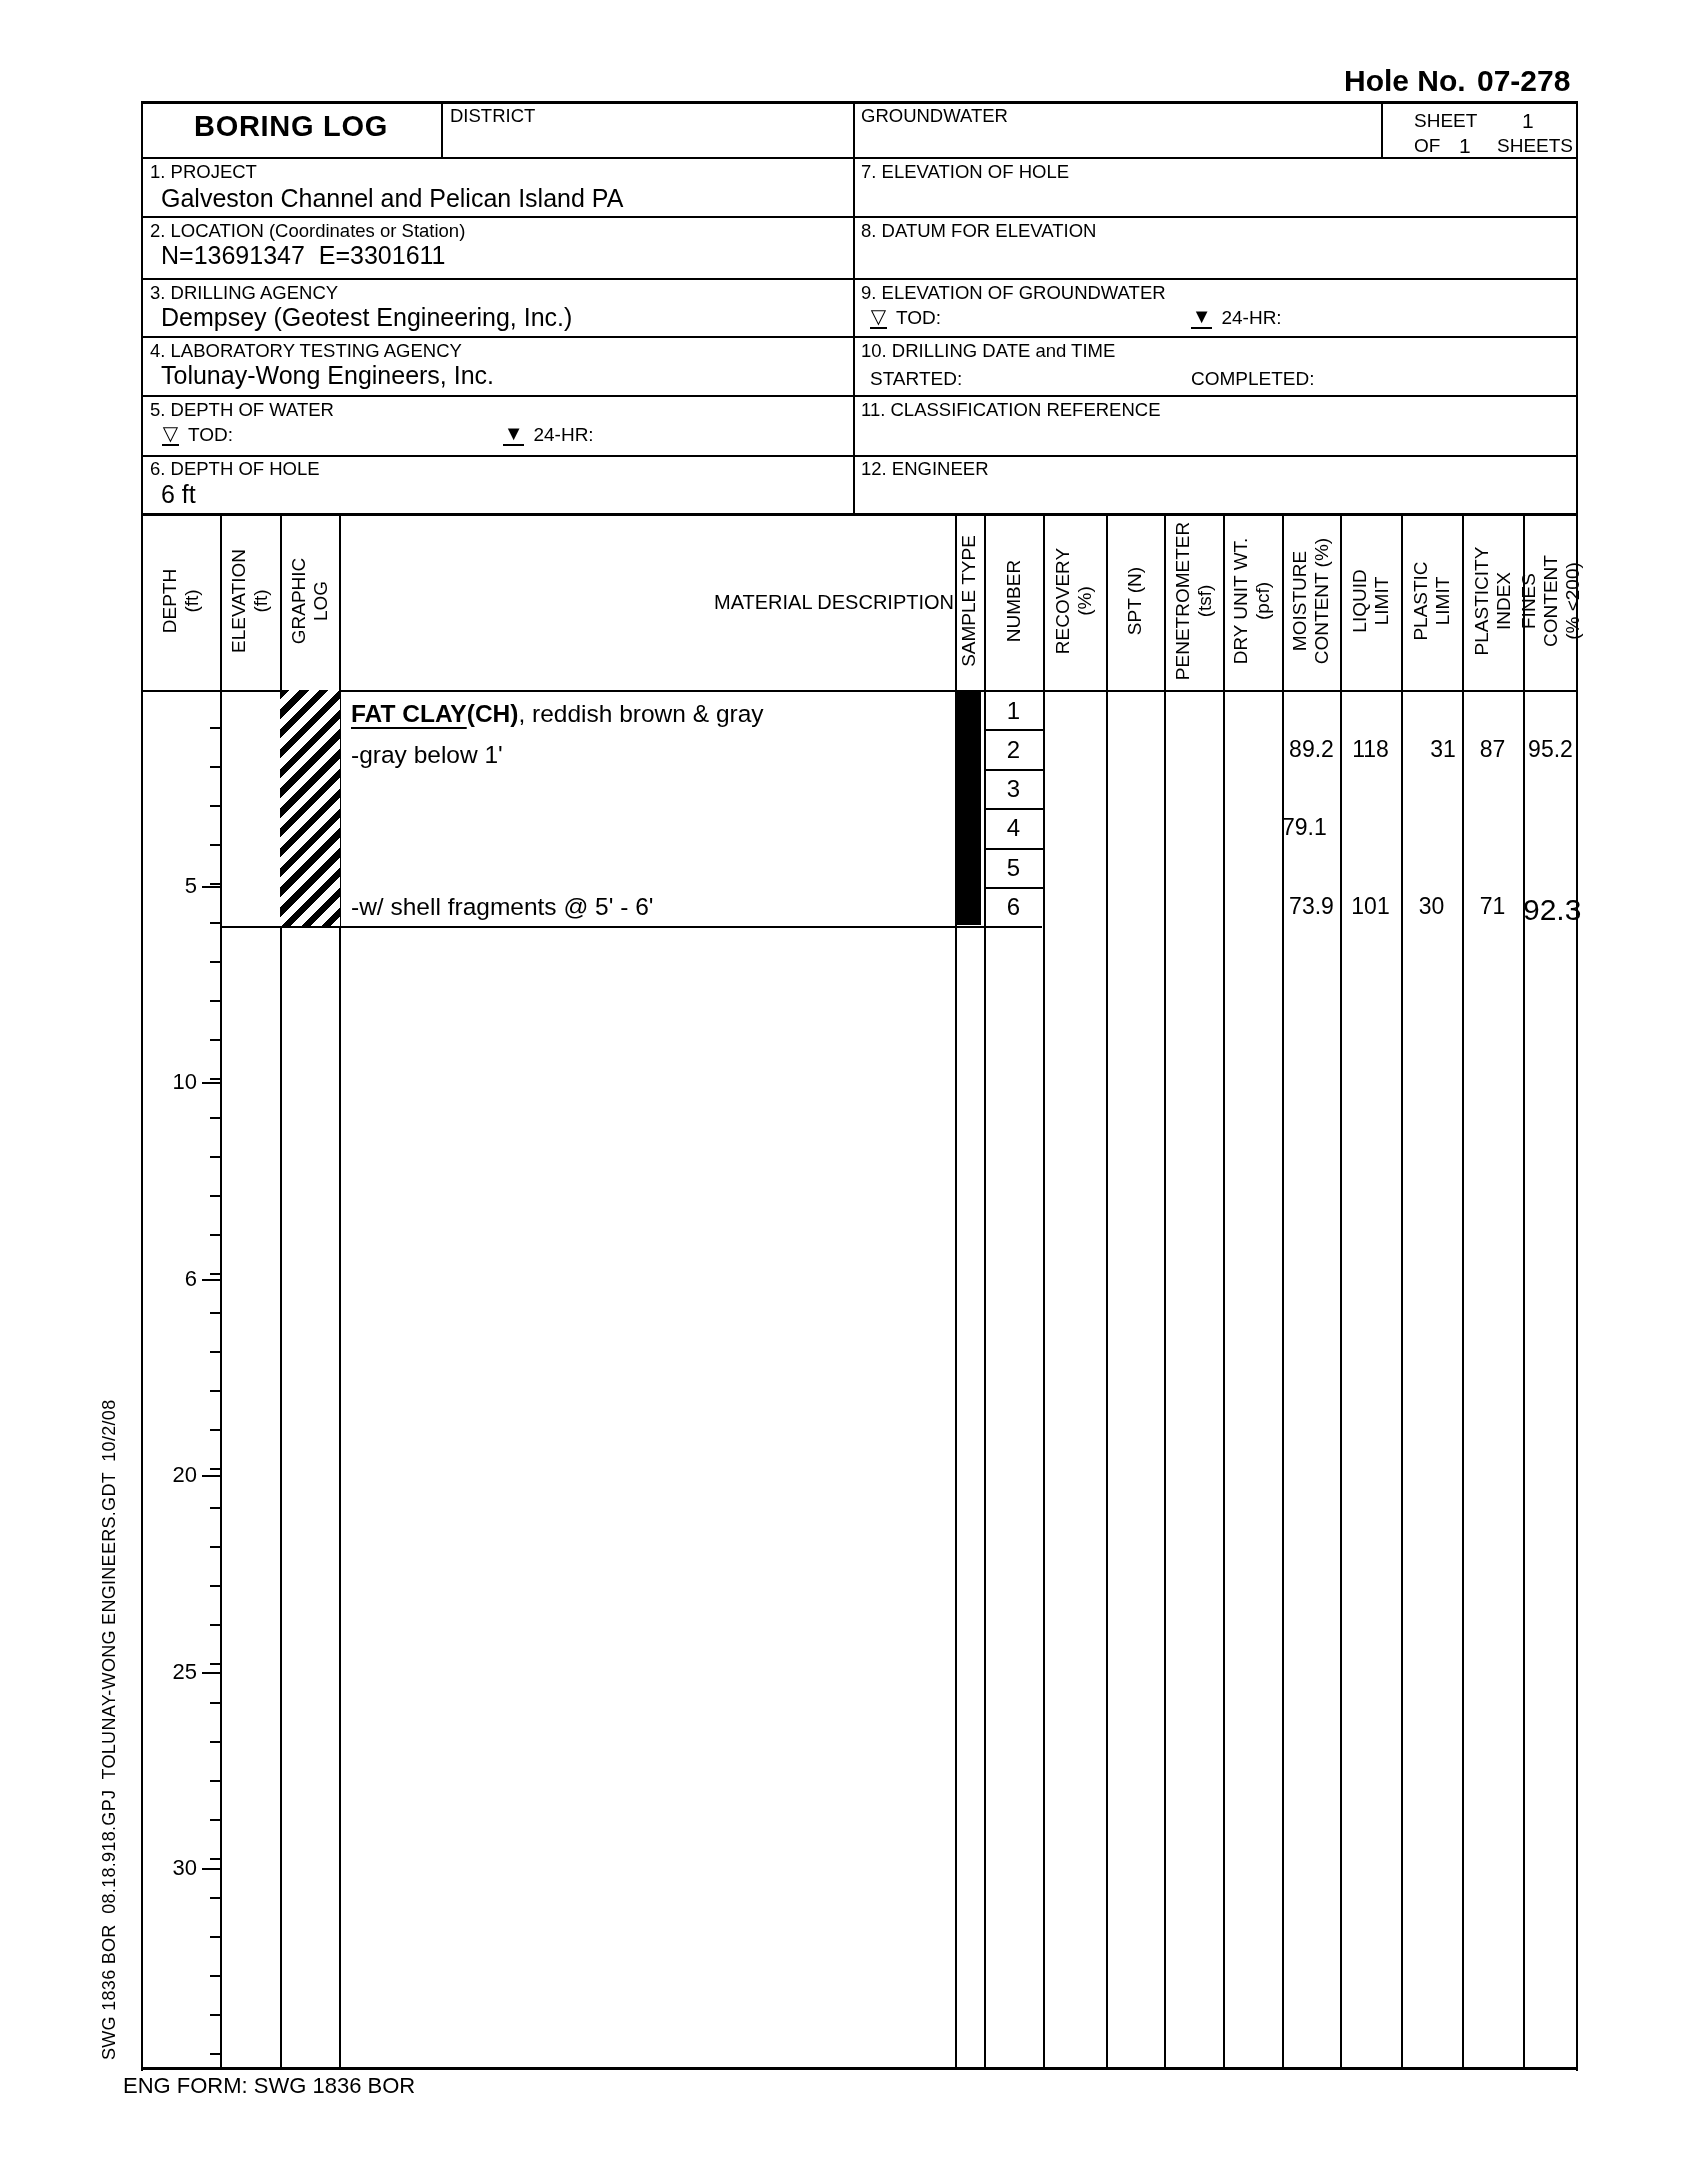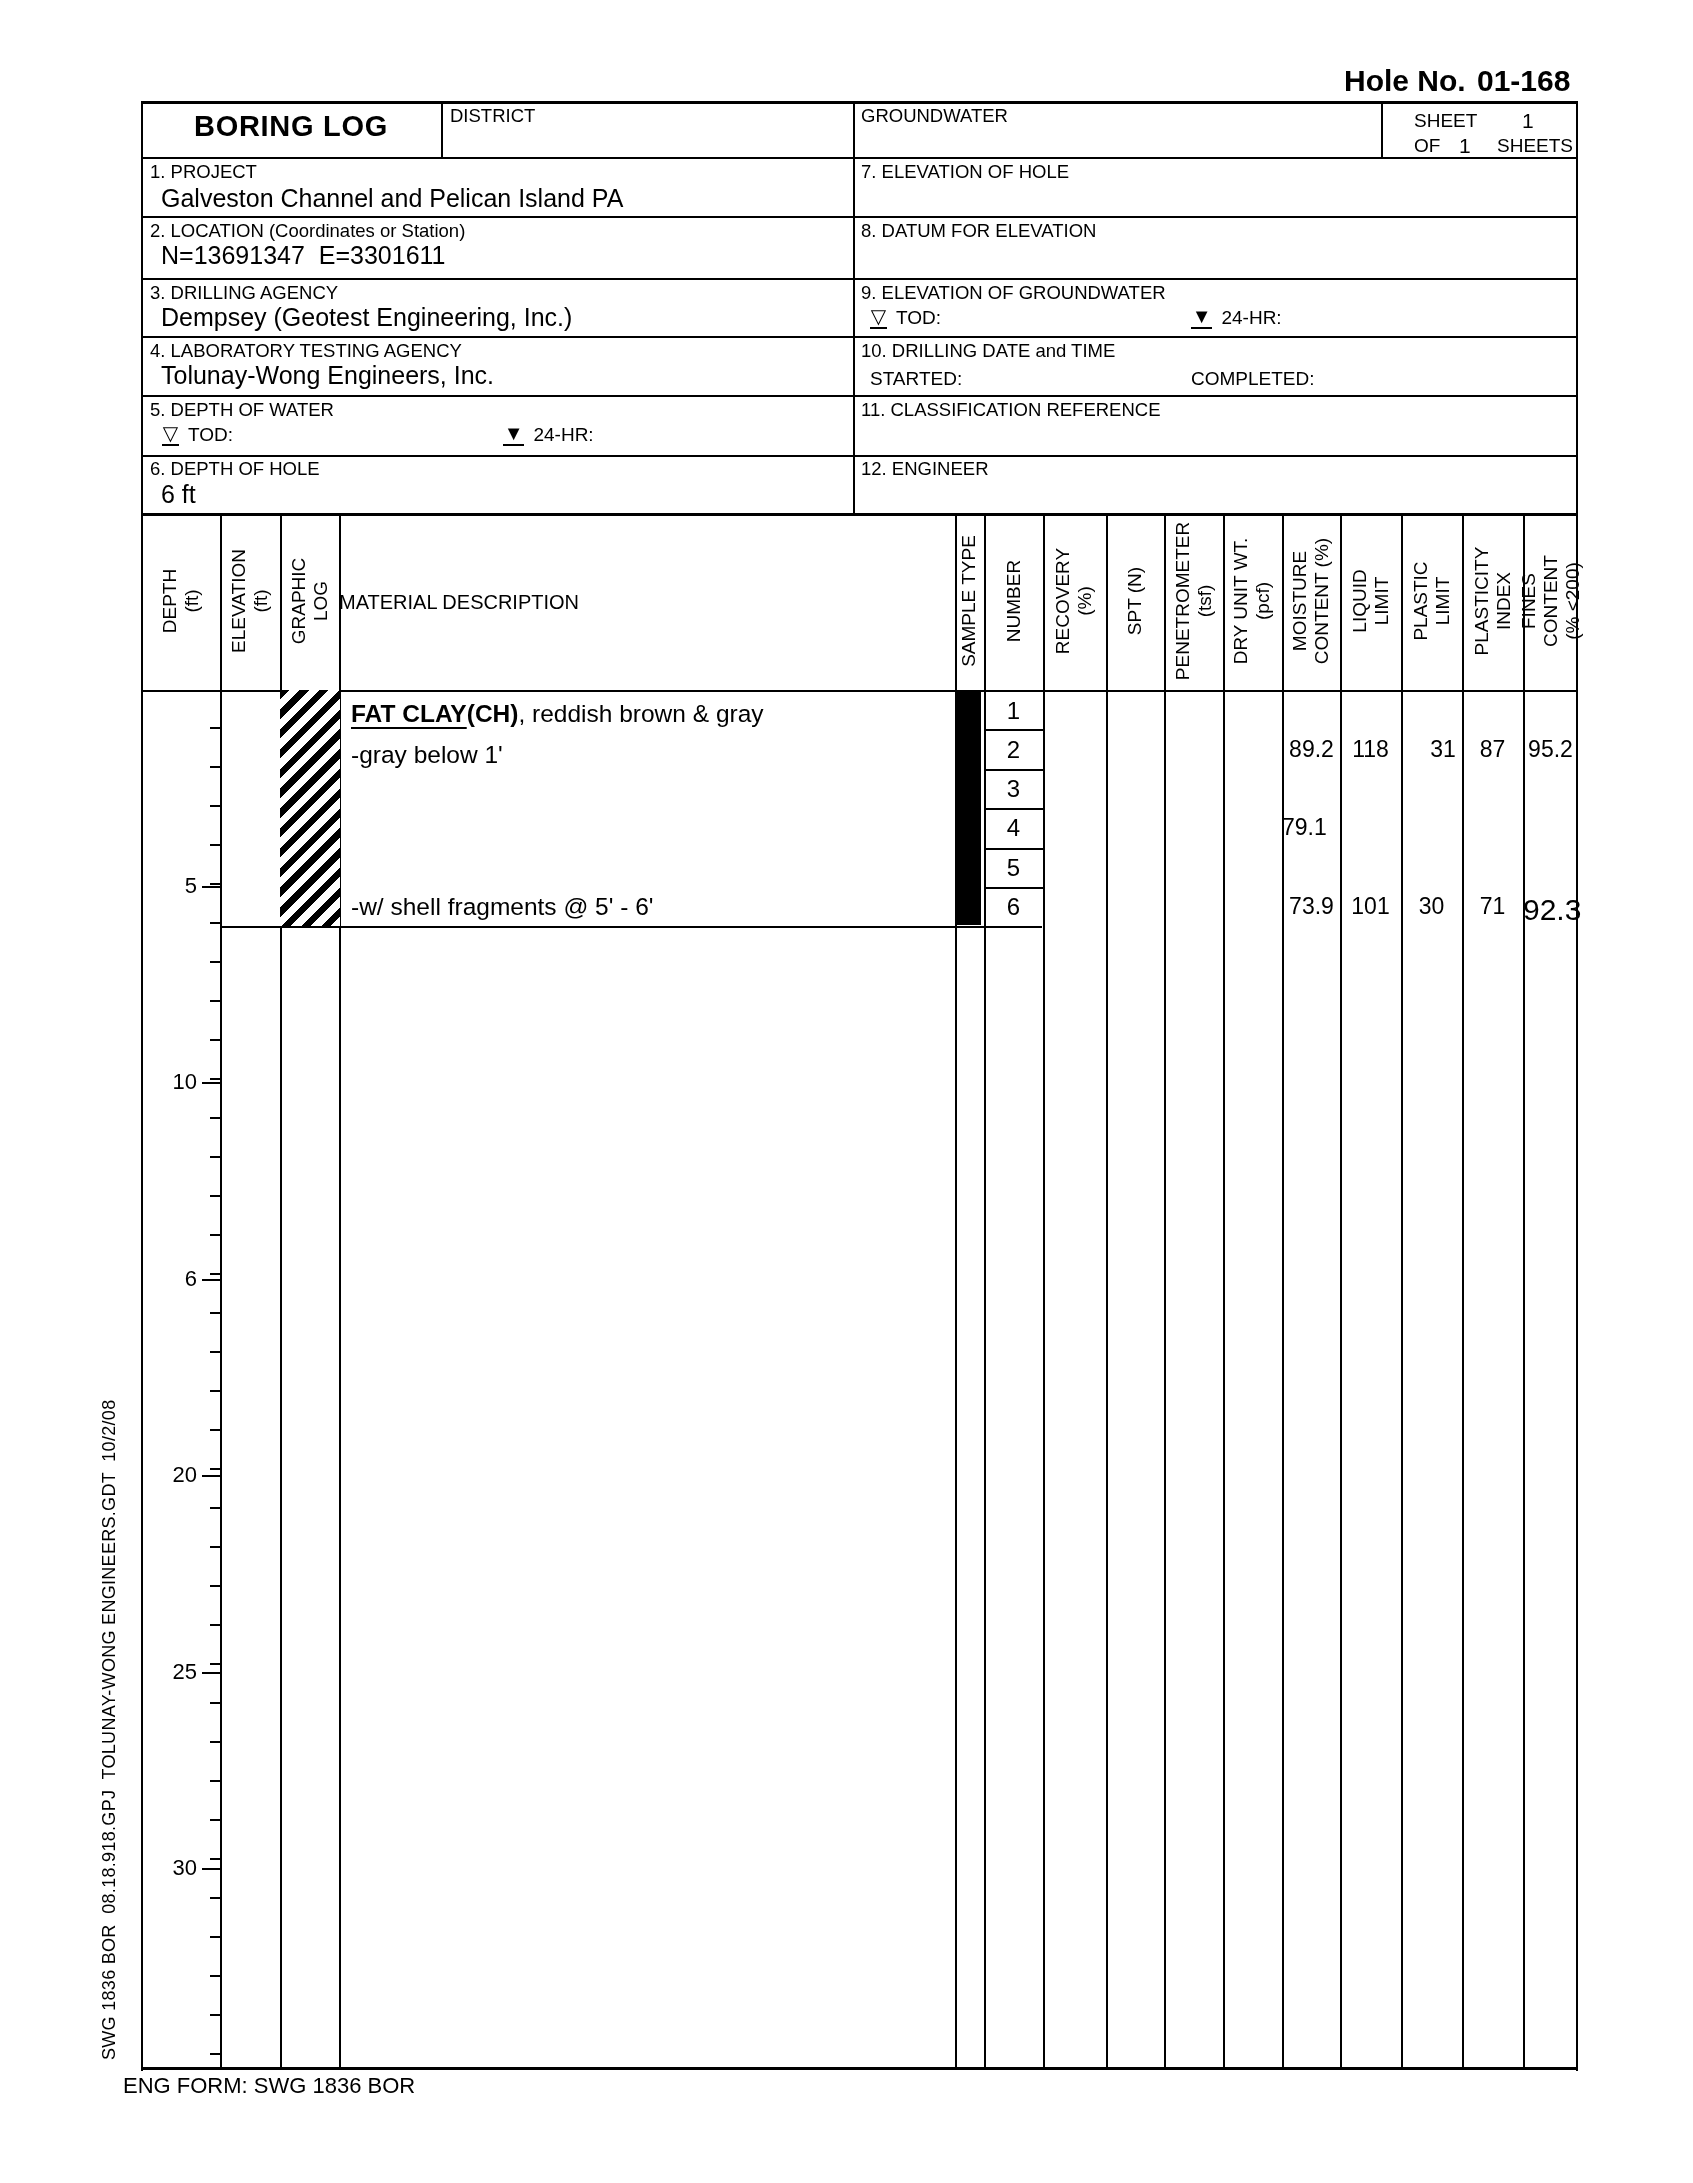--- a/index.html
+++ b/index.html
@@ -30,21 +30,21 @@
             transform-origin:0 0;white-space:pre;font-size:18px;letter-spacing:0.3px;}
   .u{text-decoration:underline;text-decoration-thickness:2px;text-underline-offset:4.6px;}
   .b{font-weight:bold;}
 </style>
 </head>
 <body>
 
 <div id="sheet">
 
   <span class="t holeno" style="left:1344px;top:64px">Hole No.</span>
-  <span class="t holeno" style="left:1477px;top:64px">01-168</span>
+  <span class="t holeno" style="left:1477px;top:64px">07-278</span>
 
   <div class="ln" style="left:141px;top:101px;width:1437px;height:2.6px"></div>
   <div class="ln" style="left:141px;top:157px;width:1437px;height:2px"></div>
   <div class="ln" style="left:141px;top:216px;width:1437px;height:2px"></div>
   <div class="ln" style="left:141px;top:278px;width:1437px;height:2px"></div>
   <div class="ln" style="left:141px;top:336px;width:1437px;height:2px"></div>
   <div class="ln" style="left:141px;top:395px;width:1437px;height:2px"></div>
   <div class="ln" style="left:141px;top:455px;width:1437px;height:2px"></div>
   <div class="ln" style="left:141px;top:513px;width:1437px;height:2.6px"></div>
   <div class="ln" style="left:141px;top:101px;width:2px;height:1970px"></div>
@@ -103,21 +103,21 @@
   <div class="ln" style="left:1523px;top:513px;width:2px;height:1555px"></div>
   <div class="ln" style="left:141px;top:690px;width:1437px;height:2px"></div>
   <div class="ln" style="left:141px;top:2067px;width:1437px;height:2.6px"></div>
 
   <div class="vert" style="left:181px;top:601px">DEPTH
 (ft)</div>
   <div class="vert" style="left:250px;top:601px">ELEVATION
 (ft)</div>
   <div class="vert" style="left:310px;top:601px">GRAPHIC
 LOG</div>
-  <div class="mdhead" style="left:339px;top:591px;width:615px;text-align:left">MATERIAL DESCRIPTION</div>
+  <div class="mdhead" style="left:339px;top:591px;width:615px;text-align:right">MATERIAL DESCRIPTION</div>
   <div class="vert" style="left:969px;top:601px">SAMPLE TYPE</div>
   <div class="vert" style="left:1014px;top:601px">NUMBER</div>
   <div class="vert" style="left:1074px;top:601px">RECOVERY
 (%)</div>
   <div class="vert" style="left:1135px;top:601px">SPT (N)</div>
   <div class="vert" style="left:1194px;top:601px">PENETROMETER
 (tsf)</div>
   <div class="vert" style="left:1252px;top:601px">DRY UNIT WT.
 (pcf)</div>
   <div class="vert" style="left:1311px;top:601px">MOISTURE

